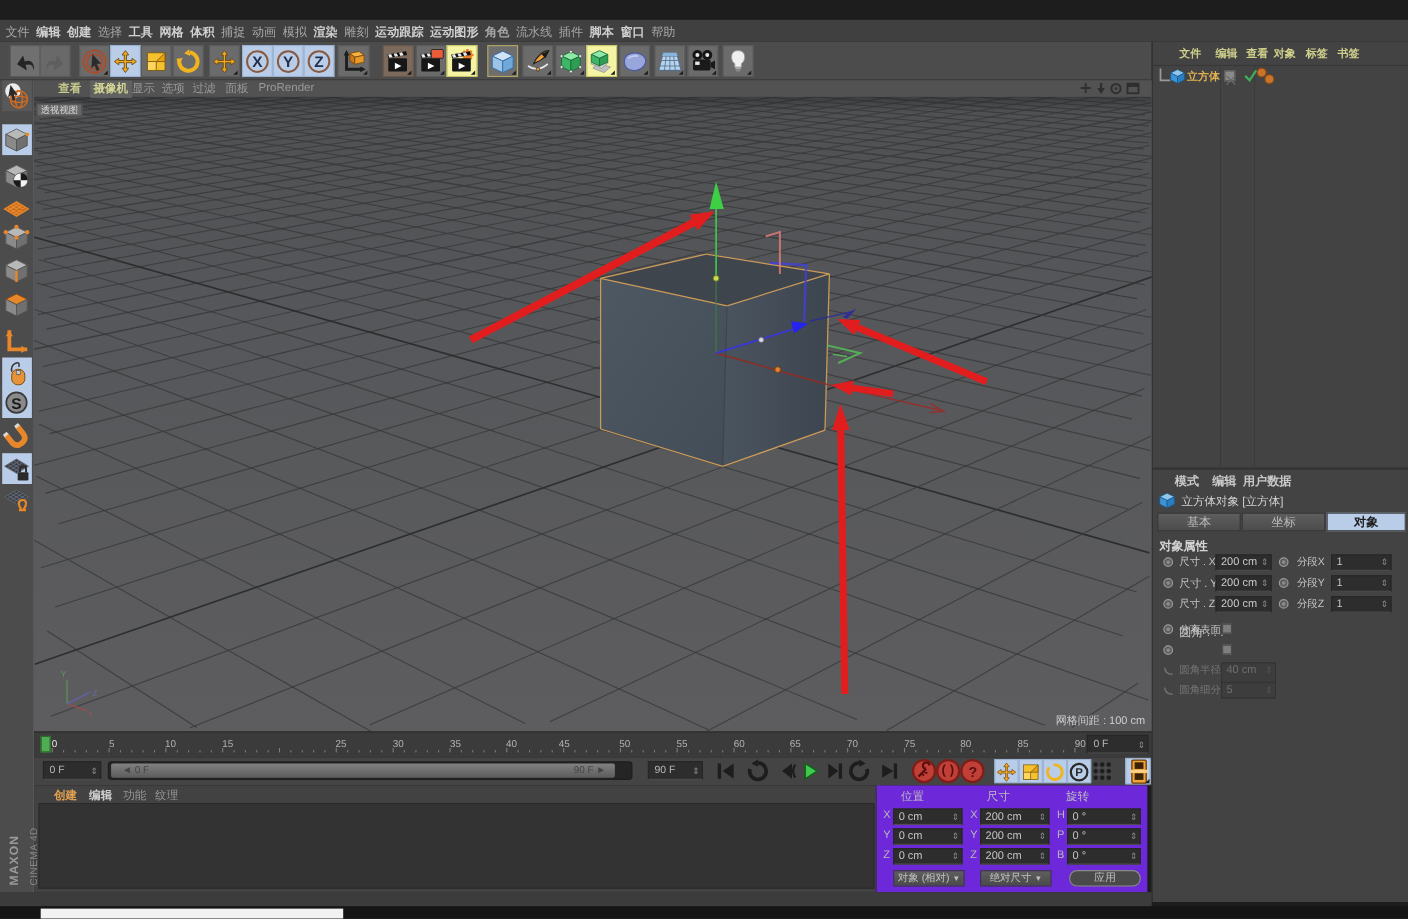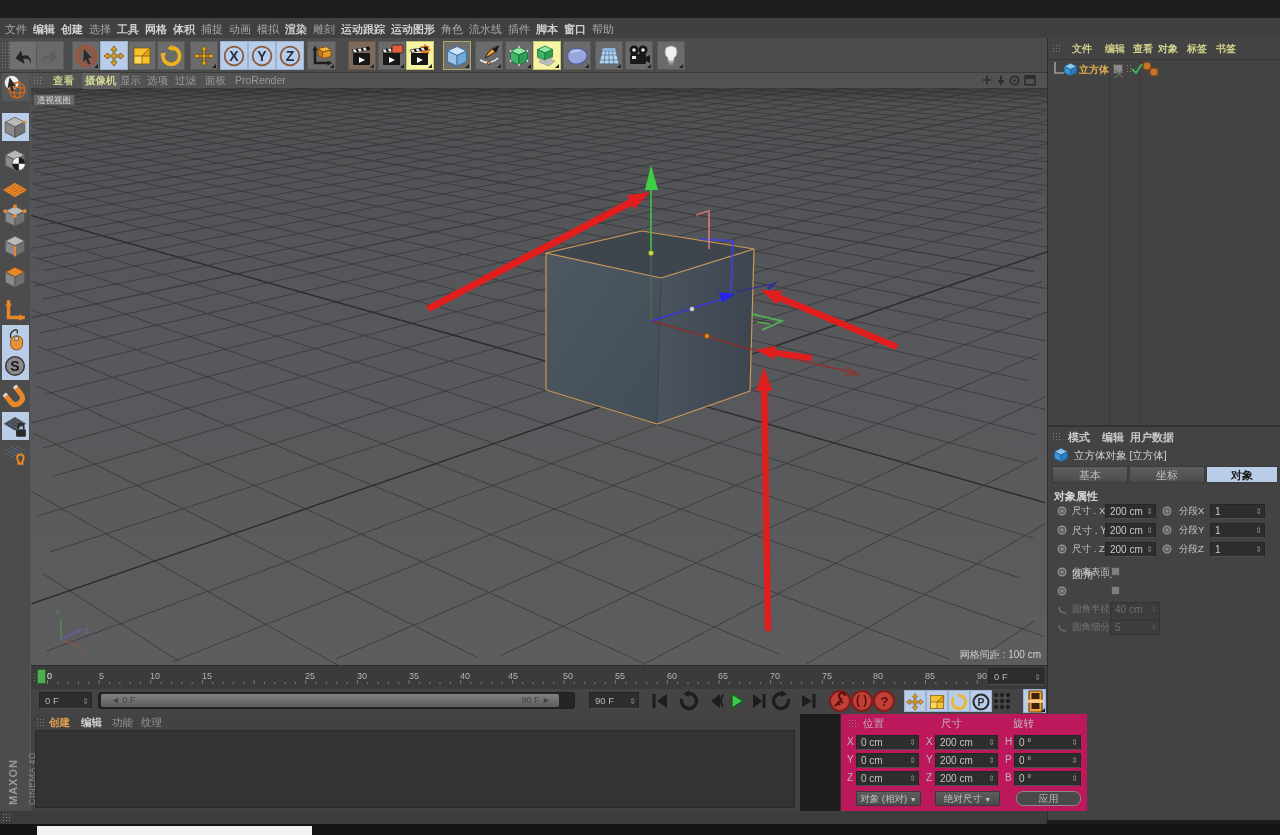--- a/index.html
+++ b/index.html
@@ -11,21 +11,21 @@
 #menubar span{position:absolute;top:4px;white-space:nowrap}
 #toolbar{left:0;top:38px;width:1047px;height:35px;background:#4c4c4c;border-bottom:1px solid #3a3a3a}
 #lefttools{left:0;top:73px;width:31px;height:739px;background:#4c4c4c;border-right:1px solid #585858}
 #viewport{left:31px;top:73px;width:1016px;height:592px;background:#4e4e4e;overflow:hidden}
 #vpmenu{position:absolute;left:0;top:0;width:1016px;height:15px;background:#525252;font-size:10.5px;color:#9e9e9e}
 #vpmenu span{position:absolute;top:1px;white-space:nowrap}
 #timeline{left:31px;top:665px;width:1016px;height:24px;background:#3b3b3b;border-top:1px solid #2e2e2e}
 #transport{left:31px;top:689px;width:1016px;height:25px;background:#444444}
 #matmgr{left:31px;top:714px;width:769px;height:97px;background:#424242}
 #matarea{position:absolute;left:4px;top:16px;width:760px;height:78px;background:#333333;border:1px solid #2b2b2b}
-#coordpanel{left:840px;top:714px;width:247px;height:97px;background:#be185d;border-left:1px solid #2f2f2f}
+#coordpanel{left:796px;top:714px;width:247px;height:97px;background:#6d28d9;border-left:1px solid #2f2f2f}
 #statusbar{left:0;top:811px;width:1047px;height:13px;background:#3c3c3c;color:#b2b2b2;font-size:9px;line-height:13px}
 #rightpanel{left:1047px;top:38px;width:233px;height:782px;background:#434343;border-left:1px solid #2e2e2e}
 #bottomstrip{left:0;top:824px;width:1280px;height:11px;background:#151515}
 #bottomstrip .win{position:absolute;left:37px;top:2px;width:275px;height:9px;background:#f2f2f2}
 .dots{background-image:radial-gradient(circle,#8a8a8a 22%,transparent 24%);background-size:3px 3px}
 .ddots{background-image:radial-gradient(circle,#7e7e7e 22%,transparent 24%);background-size:3px 3px}
 </style></head>
 <body>
 <div id="root">
 <div class="abs" id="menubar">
@@ -36,21 +36,21 @@
       <span style="left:117px;color:#d0d0d0;font-weight:bold">工具</span>
       <span style="left:145px;color:#d0d0d0;font-weight:bold">网格</span>
       <span style="left:173px;color:#d0d0d0;font-weight:bold">体积</span>
       <span style="left:201px;color:#a8a8a8;font-weight:normal">捕捉</span>
       <span style="left:229px;color:#a8a8a8;font-weight:normal">动画</span>
       <span style="left:257px;color:#a8a8a8;font-weight:normal">模拟</span>
       <span style="left:285px;color:#d0d0d0;font-weight:bold">渲染</span>
       <span style="left:313px;color:#a8a8a8;font-weight:normal">雕刻</span>
       <span style="left:341px;color:#d0d0d0;font-weight:bold">运动跟踪</span>
       <span style="left:391px;color:#d0d0d0;font-weight:bold">运动图形</span>
-      <span style="left:441px;color:#a8a8a8;font-weight:normal">角色</span>
+      <span style="left:441px;color:#a8a8a8;font-weight:bold">角色</span>
       <span style="left:469px;color:#a8a8a8;font-weight:normal">流水线</span>
       <span style="left:508px;color:#a8a8a8;font-weight:normal">插件</span>
       <span style="left:536px;color:#d0d0d0;font-weight:bold">脚本</span>
       <span style="left:564px;color:#d0d0d0;font-weight:bold">窗口</span>
       <span style="left:592px;color:#a8a8a8;font-weight:normal">帮助</span>
     </div>
 <div class="abs" id="toolbar">
       <div class="ddots" style="position:absolute;left:1px;top:4px;width:8px;height:26px"></div>
       <div style="position:absolute;left:9px;top:3px;width:28px;height:29px;background:#707070;border:1px solid #5a5a5a">
         <svg width="24" height="24" viewBox="0 0 24 24" style="position:absolute;left:1px;top:2px">

